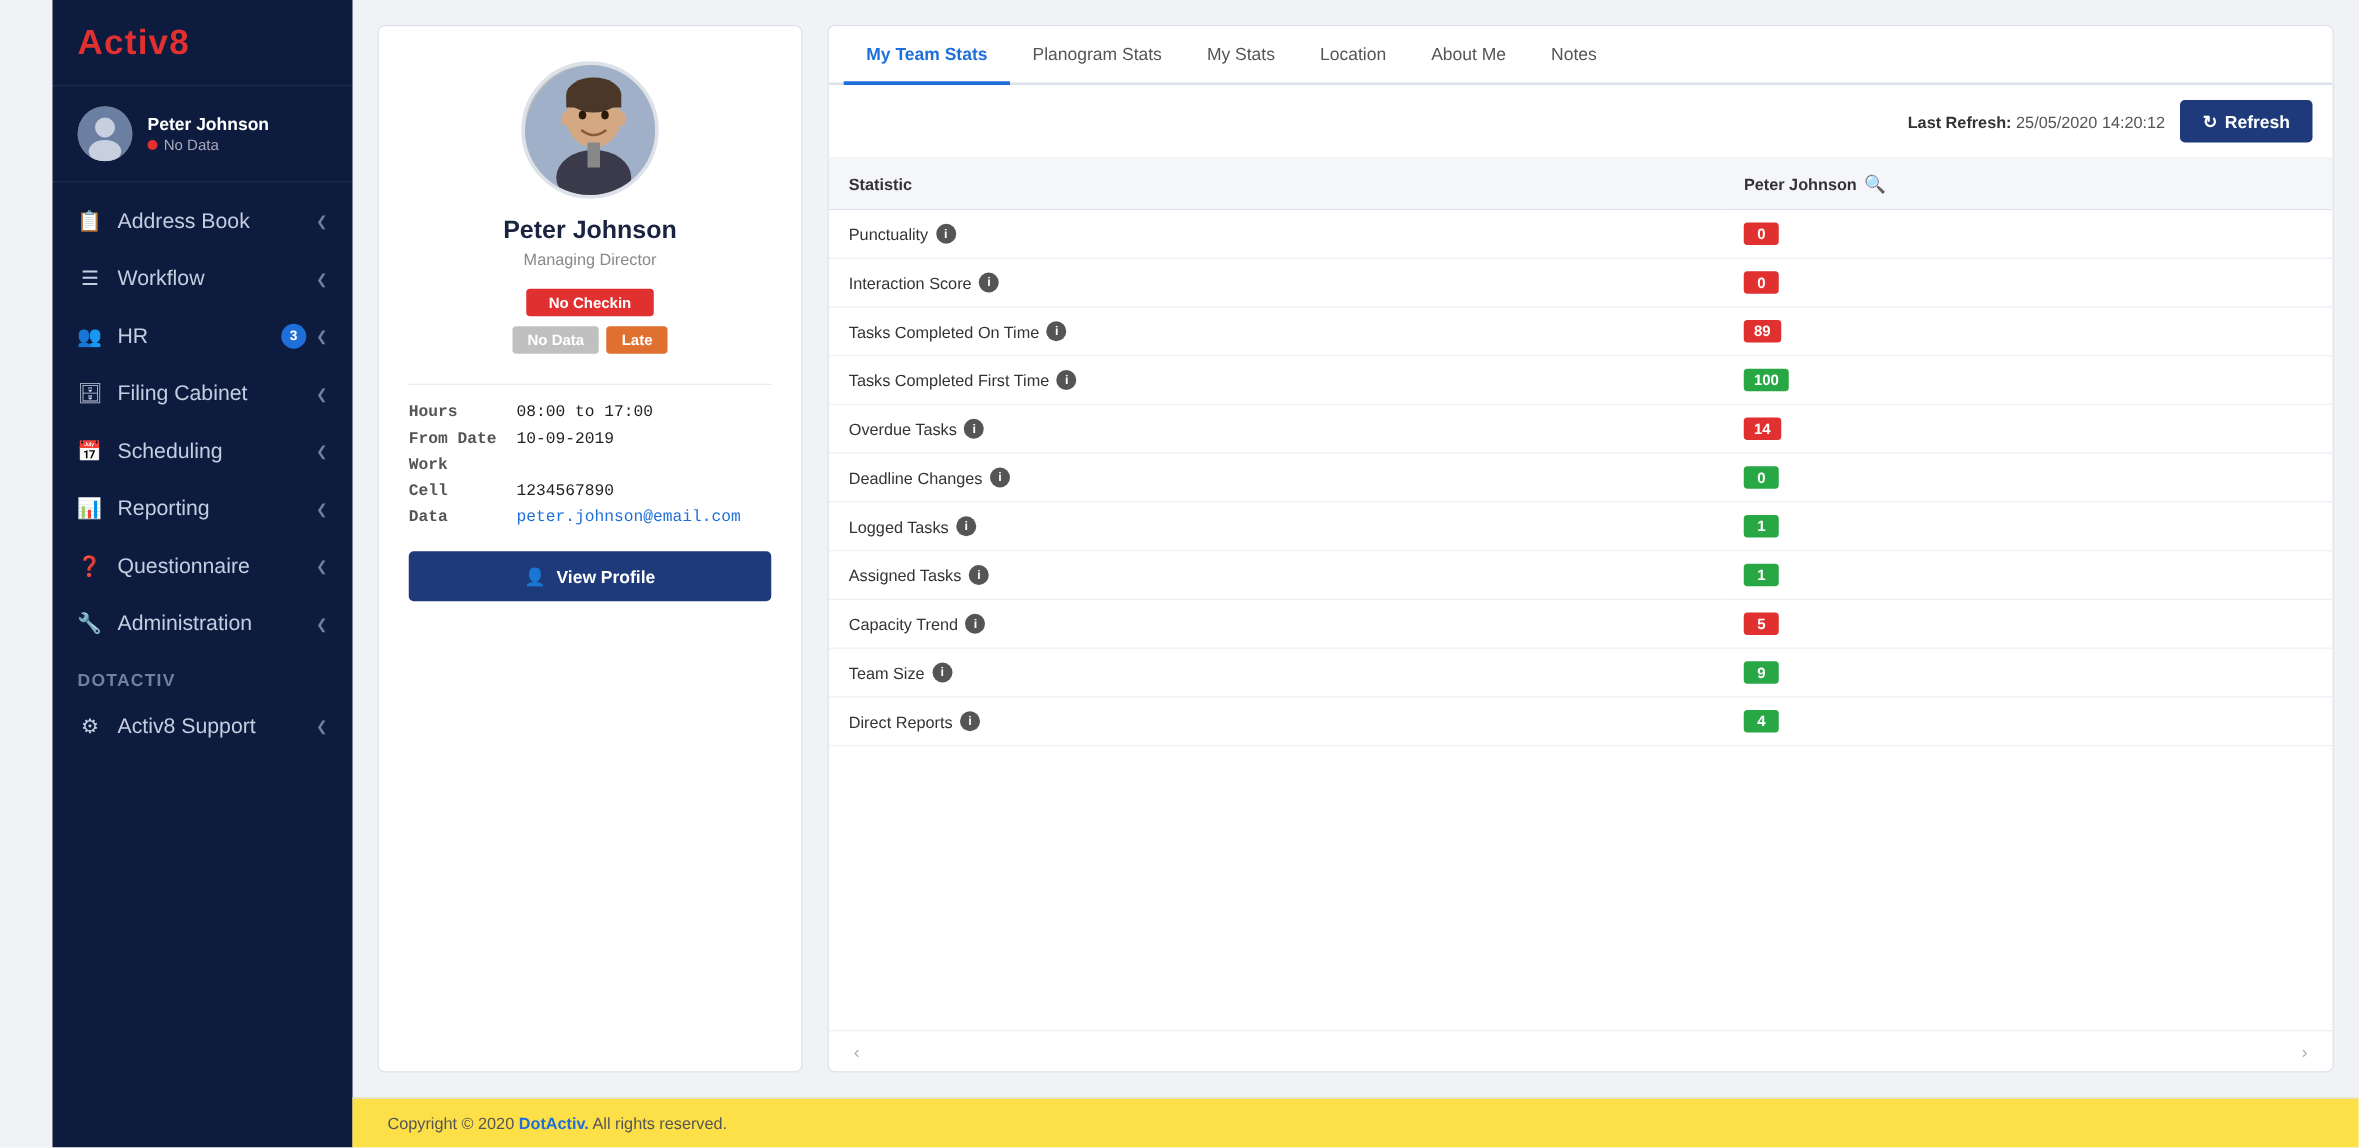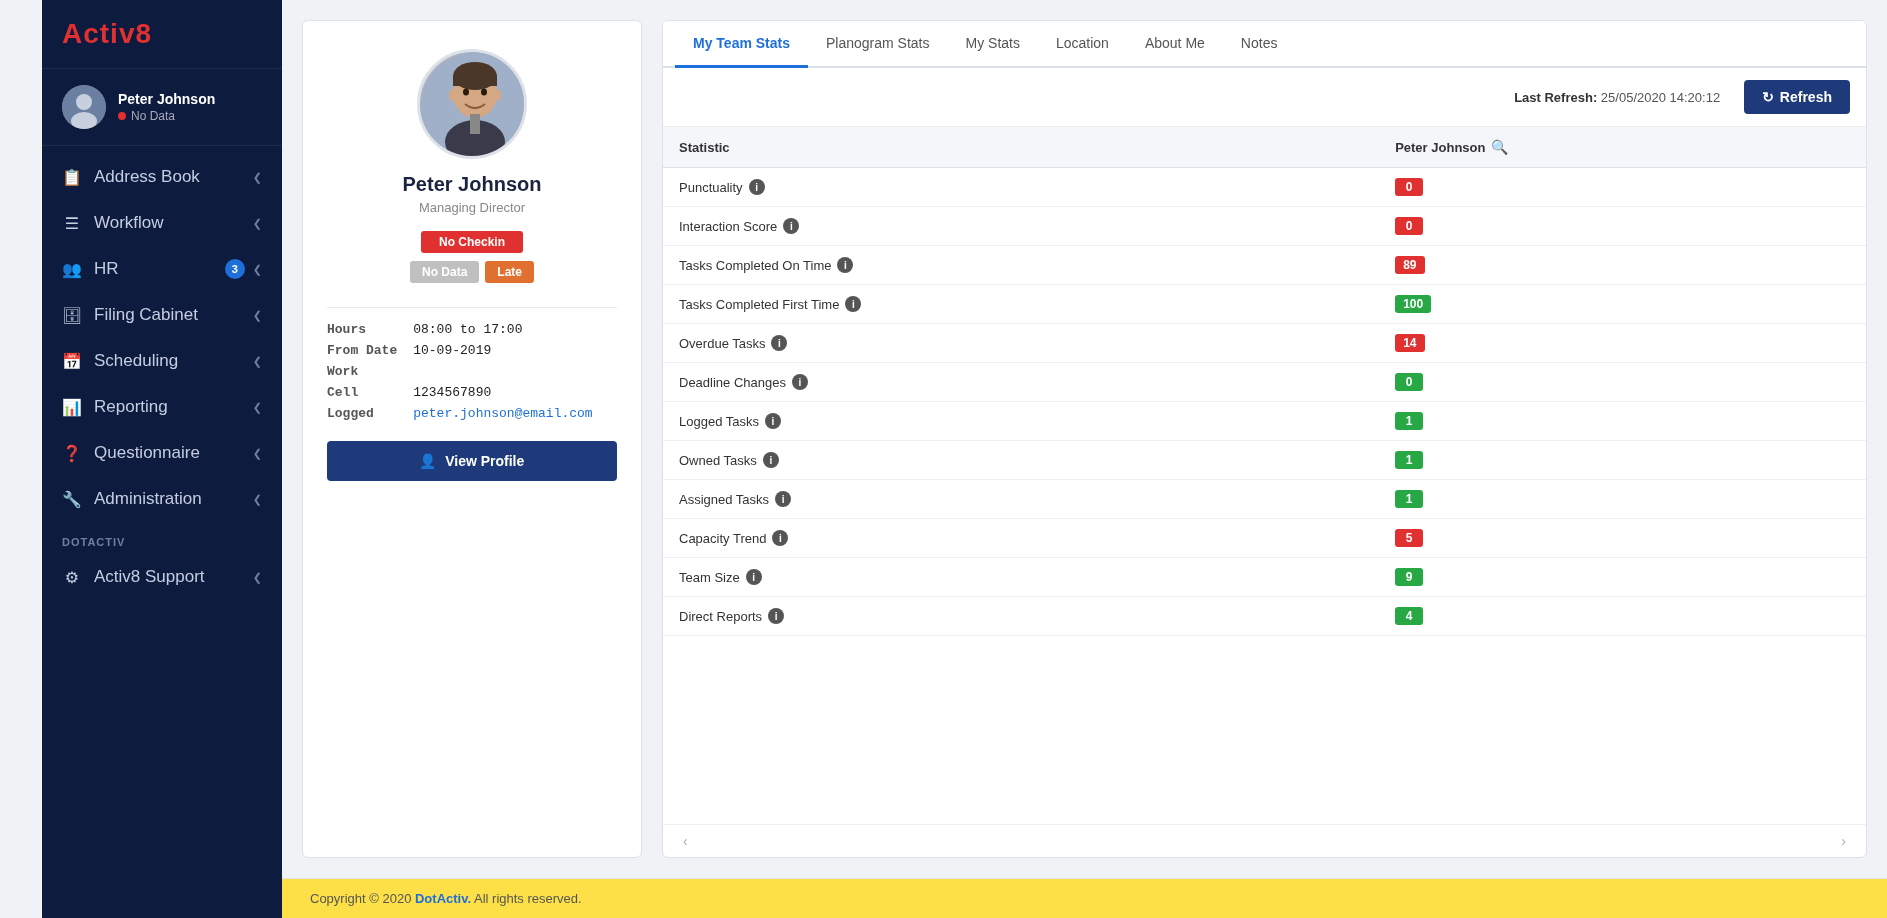--- a/index.html
+++ b/index.html
@@ -20,21 +20,21 @@
     .sidebar-user-status { display: flex; align-items: center; gap: 5px; font-size: 12px; color: #aab; margin-top: 2px; }
     .status-dot { width: 8px; height: 8px; border-radius: 50%; background: #e03030; }
 
     .sidebar-nav { flex: 1; padding: 8px 0; }
     .nav-item { display: flex; align-items: center; justify-content: space-between; padding: 13px 20px; cursor: pointer; color: #c5cde0; transition: background 0.15s; }
     .nav-item-left { display: flex; align-items: center; gap: 12px; }
     .nav-icon { width: 20px; text-align: center; font-size: 16px; }
     .nav-label { font-size: 17px; }
     .nav-badge { background: #1e6fd9; color: #fff; border-radius: 50%; width: 20px; height: 20px; font-size: 11px; display: flex; align-items: center; justify-content: center; font-weight: 700; }
     .nav-chevron { font-size: 11px; color: #7080a0; }
-    .nav-divider-label { padding: 14px 20px 6px; font-size: 11px; color: #7080a0; letter-spacing: 1px; font-weight: 600; text-transform: uppercase; }
+    .nav-divider-label { padding: 14px 20px 6px; font-size: 14px; color: #7080a0; letter-spacing: 1px; font-weight: 600; text-transform: uppercase; }
 
     
     .main-content { flex: 1; display: flex; flex-direction: column; padding: 20px; gap: 20px; overflow: auto; }
 
     
     .profile-card { background: #fff; border-radius: 6px; border: 1px solid #dde2ea; padding: 28px 24px; width: 340px; flex-shrink: 0; display: flex; flex-direction: column; align-items: center; gap: 0; }
     .profile-avatar { width: 110px; height: 110px; border-radius: 50%; background: #bbb; overflow: hidden; margin-bottom: 14px; border: 3px solid #dde2ea; }
     .profile-avatar svg { width: 110px; height: 110px; }
     .profile-name { font-size: 20px; font-weight: 700; color: #1a2340; margin-bottom: 4px; text-align: center; }
     .profile-title { font-size: 13px; color: #888; margin-bottom: 16px; text-align: center; }
@@ -49,21 +49,21 @@
     .detail-value.email { color: #1e6fd9; }
     .profile-btn { margin-top: 20px; background: #1e3a7a; color: #fff; border: none; border-radius: 4px; padding: 12px 0; width: 100%; font-size: 14px; font-weight: 600; cursor: pointer; display: flex; align-items: center; justify-content: center; gap: 8px; }
     .top-section { display: flex; gap: 20px; flex: 1; }
 
     
     .stats-panel { flex: 1; background: #fff; border-radius: 6px; border: 1px solid #dde2ea; display: flex; flex-direction: column; overflow: hidden; }
     .tabs-bar { display: flex; border-bottom: 2px solid #dde2ea; background: #fff; padding: 0 12px; }
     .tab { padding: 14px 18px; font-size: 14px; cursor: pointer; color: #555; border-bottom: 3px solid transparent; margin-bottom: -2px; white-space: nowrap; }
     .tab.active { color: #1e6fd9; border-bottom: 3px solid #1e6fd9; font-weight: 600; }
 
-    .stats-toolbar { display: flex; align-items: center; justify-content: flex-end; padding: 12px 16px; gap: 24px; border-bottom: 1px solid #eee; }
+    .stats-toolbar { display: flex; align-items: center; justify-content: flex-end; padding: 12px 16px; gap: 12px; border-bottom: 1px solid #eee; }
     .last-refresh-label { font-size: 13px; color: #555; }
     .last-refresh-label strong { font-weight: 700; color: #333; }
     .refresh-btn { background: #1e3a7a; color: #fff; border: none; border-radius: 4px; padding: 9px 18px; font-size: 14px; font-weight: 600; cursor: pointer; display: flex; align-items: center; gap: 6px; }
 
     
     .stats-table { flex: 1; overflow: auto; }
     .stats-table table { width: 100%; border-collapse: collapse; }
     .stats-table th { background: #f5f6fa; padding: 12px 16px; text-align: left; font-size: 13px; font-weight: 700; color: #333; border-bottom: 1px solid #dde2ea; position: sticky; top: 0; }
     .stats-table td { padding: 10px 16px; border-bottom: 1px solid #eef0f4; font-size: 13px; color: #333; }
     .th-user { display: flex; align-items: center; gap: 6px; }
@@ -217,21 +217,21 @@
           <hr class="profile-divider">
           <div class="profile-details">
             <span class="detail-label">Hours</span>
             <span class="detail-value">08:00 to 17:00</span>
             <span class="detail-label">From Date</span>
             <span class="detail-value">10-09-2019</span>
             <span class="detail-label">Work</span>
             <span class="detail-value"></span>
             <span class="detail-label">Cell</span>
             <span class="detail-value">1234567890</span>
-            <span class="detail-label">Logged</span>
+            <span class="detail-label">Data</span>
             <span class="detail-value email">peter.johnson@email.com</span>
           </div>
           <button class="profile-btn">
             <span>👤</span>
             <span>View Profile</span>
           </button>
         </div>
 
         <div class="stats-panel">
           <div class="tabs-bar">
@@ -339,31 +339,20 @@
           <span class="info-icon">i</span>
         </span>
       </td>
       <td>
         <span class="value-badge value-green">1</span>
       </td>
     </tr>
                   <tr>
       <td>
         <span class="stat-name">
-          <span>Owned Tasks</span>
-          <span class="info-icon">i</span>
-        </span>
-      </td>
-      <td>
-        <span class="value-badge value-green">1</span>
-      </td>
-    </tr>
-                  <tr>
-      <td>
-        <span class="stat-name">
           <span>Assigned Tasks</span>
           <span class="info-icon">i</span>
         </span>
       </td>
       <td>
         <span class="value-badge value-green">1</span>
       </td>
     </tr>
                   <tr>
       <td>

